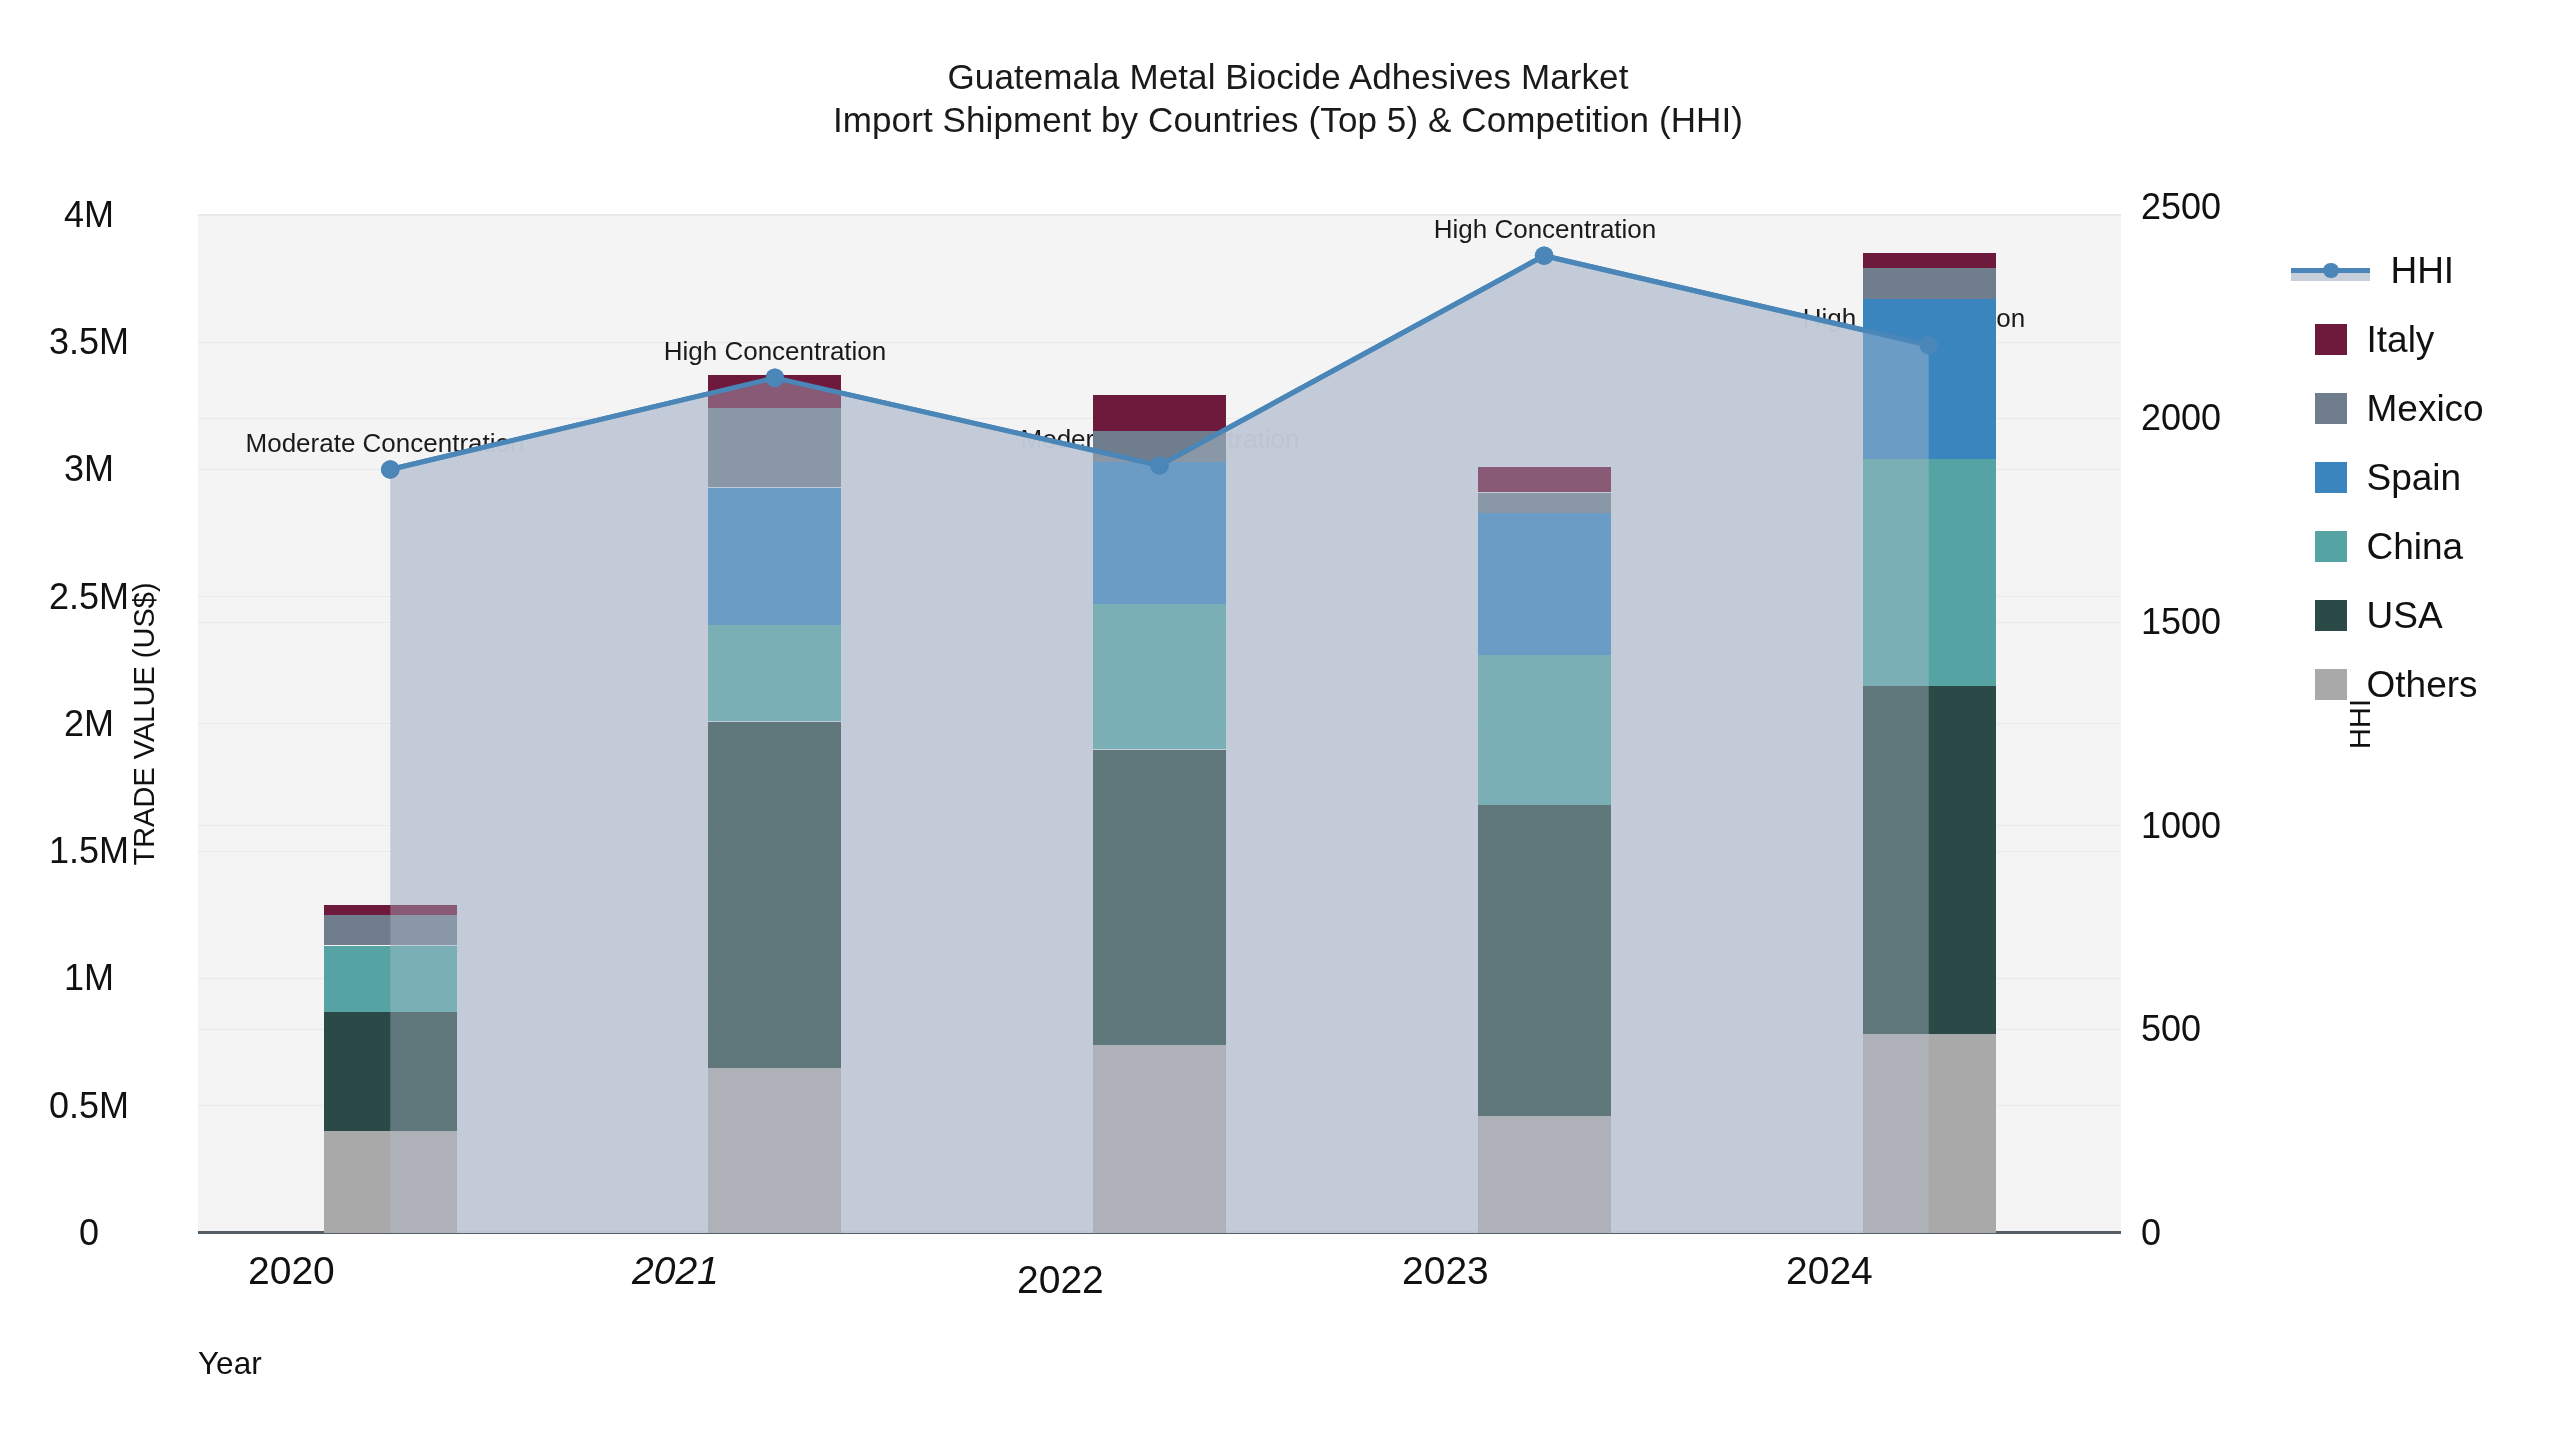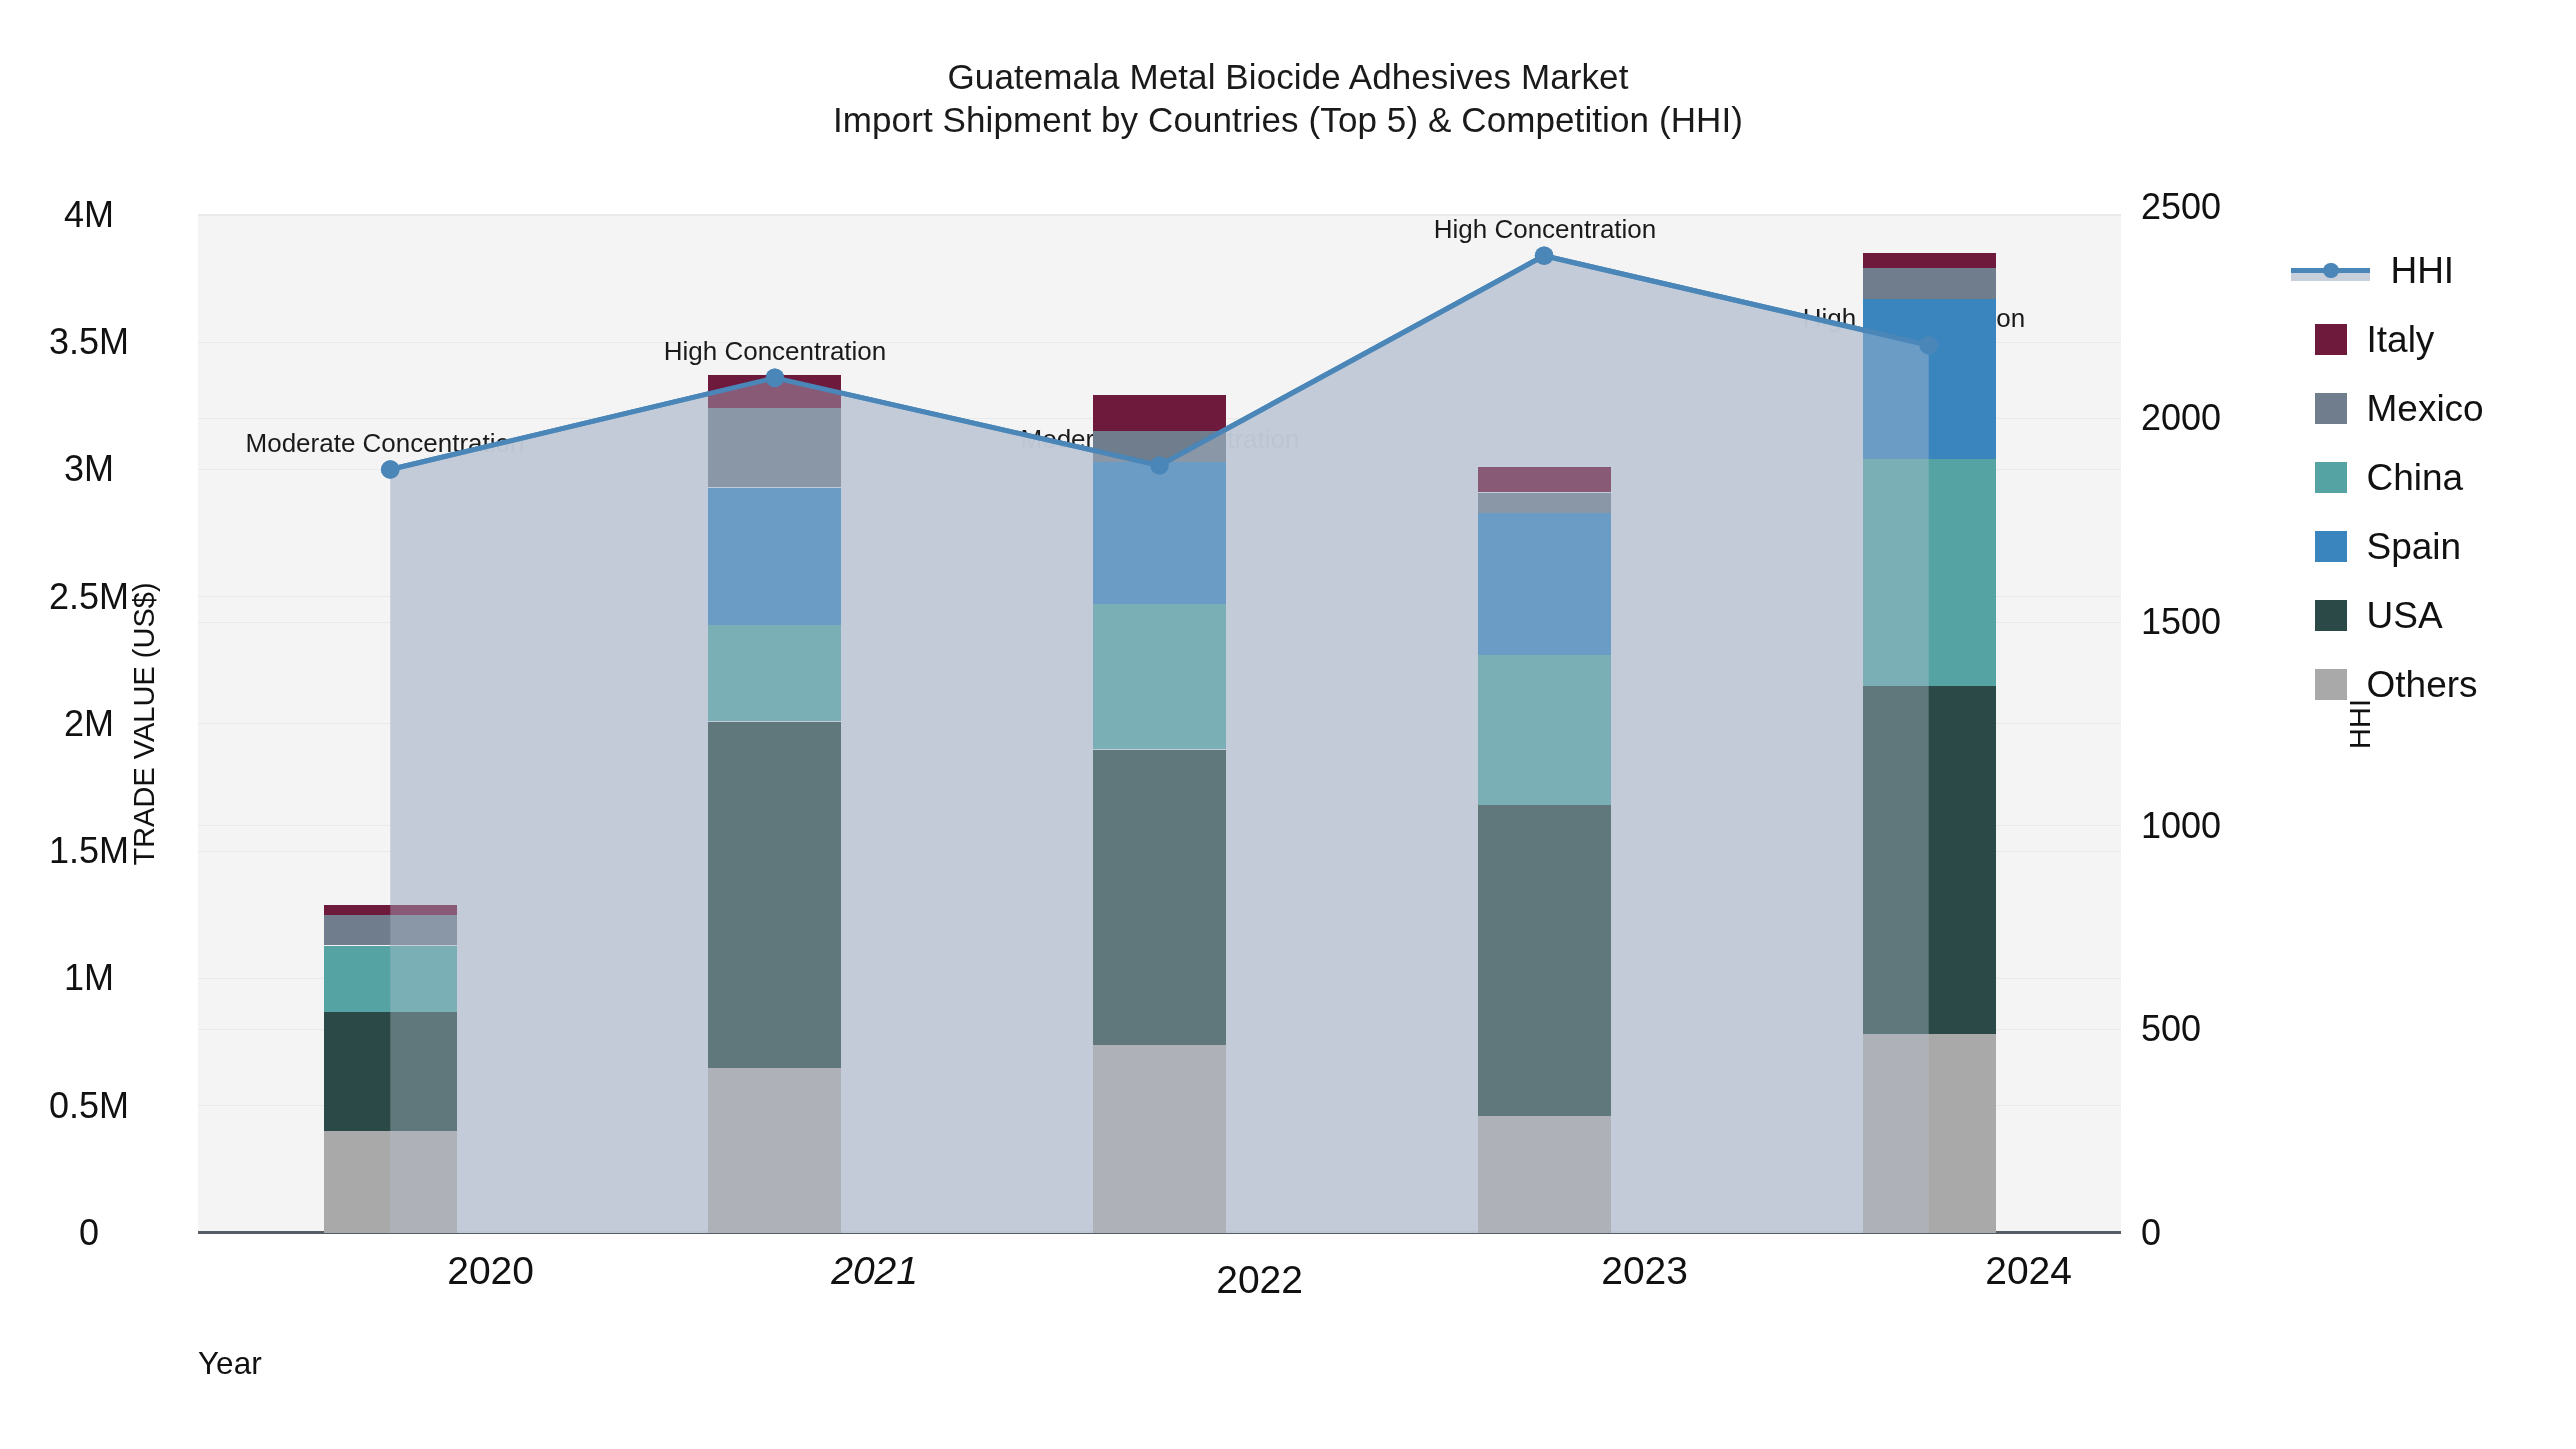--- a/index.html
+++ b/index.html
@@ -52,21 +52,21 @@
     position:absolute;left:2340px;top:215px;height:1018px;width:43px;
   }
   #ylabel-right{
     position:absolute;left:-4.3px;top:50%;
     transform:translateY(-50%) rotate(-90deg);transform-origin:center;
     font-size:29px;color:#111;white-space:nowrap;
   }
 
   
   .xtick{
-    position:absolute;top:1249px;width:286px;text-align:right;
+    position:absolute;top:1249px;width:286px;text-align:left;
     font-size:39px;color:#111;transform:translateX(-50%);
   }
   #xlabel{
     position:absolute;left:198px;width:1923px;top:1345px;
     text-align:left;font-size:31.5px;color:#111;
   }
 
   
   .bar-group{position:absolute;bottom:0;}
   .seg{position:absolute;left:0;width:100%;}
@@ -254,28 +254,28 @@
       </div>
       <div class="legend-row">
         <span class="legend-swatch" style="background: rgb(109, 26, 61);"></span>
         <span class="legend-label">Italy</span>
       </div>
       <div class="legend-row">
         <span class="legend-swatch" style="background: rgb(111, 125, 140);"></span>
         <span class="legend-label">Mexico</span>
       </div>
       <div class="legend-row">
+        <span class="legend-swatch" style="background: rgb(59, 133, 191);"></span>
+        <span class="legend-label">Spain</span>
+      </div>
+      <div class="legend-row">
         <span class="legend-swatch" style="background: rgb(85, 163, 163);"></span>
         <span class="legend-label">China</span>
       </div>
       <div class="legend-row">
-        <span class="legend-swatch" style="background: rgb(59, 133, 191);"></span>
-        <span class="legend-label">Spain</span>
-      </div>
-      <div class="legend-row">
         <span class="legend-swatch" style="background: rgb(43, 74, 71);"></span>
         <span class="legend-label">USA</span>
       </div>
       <div class="legend-row">
         <span class="legend-swatch" style="background: rgb(169, 169, 169);"></span>
         <span class="legend-label">Others</span>
       </div>
     </div>
 
 </div>

